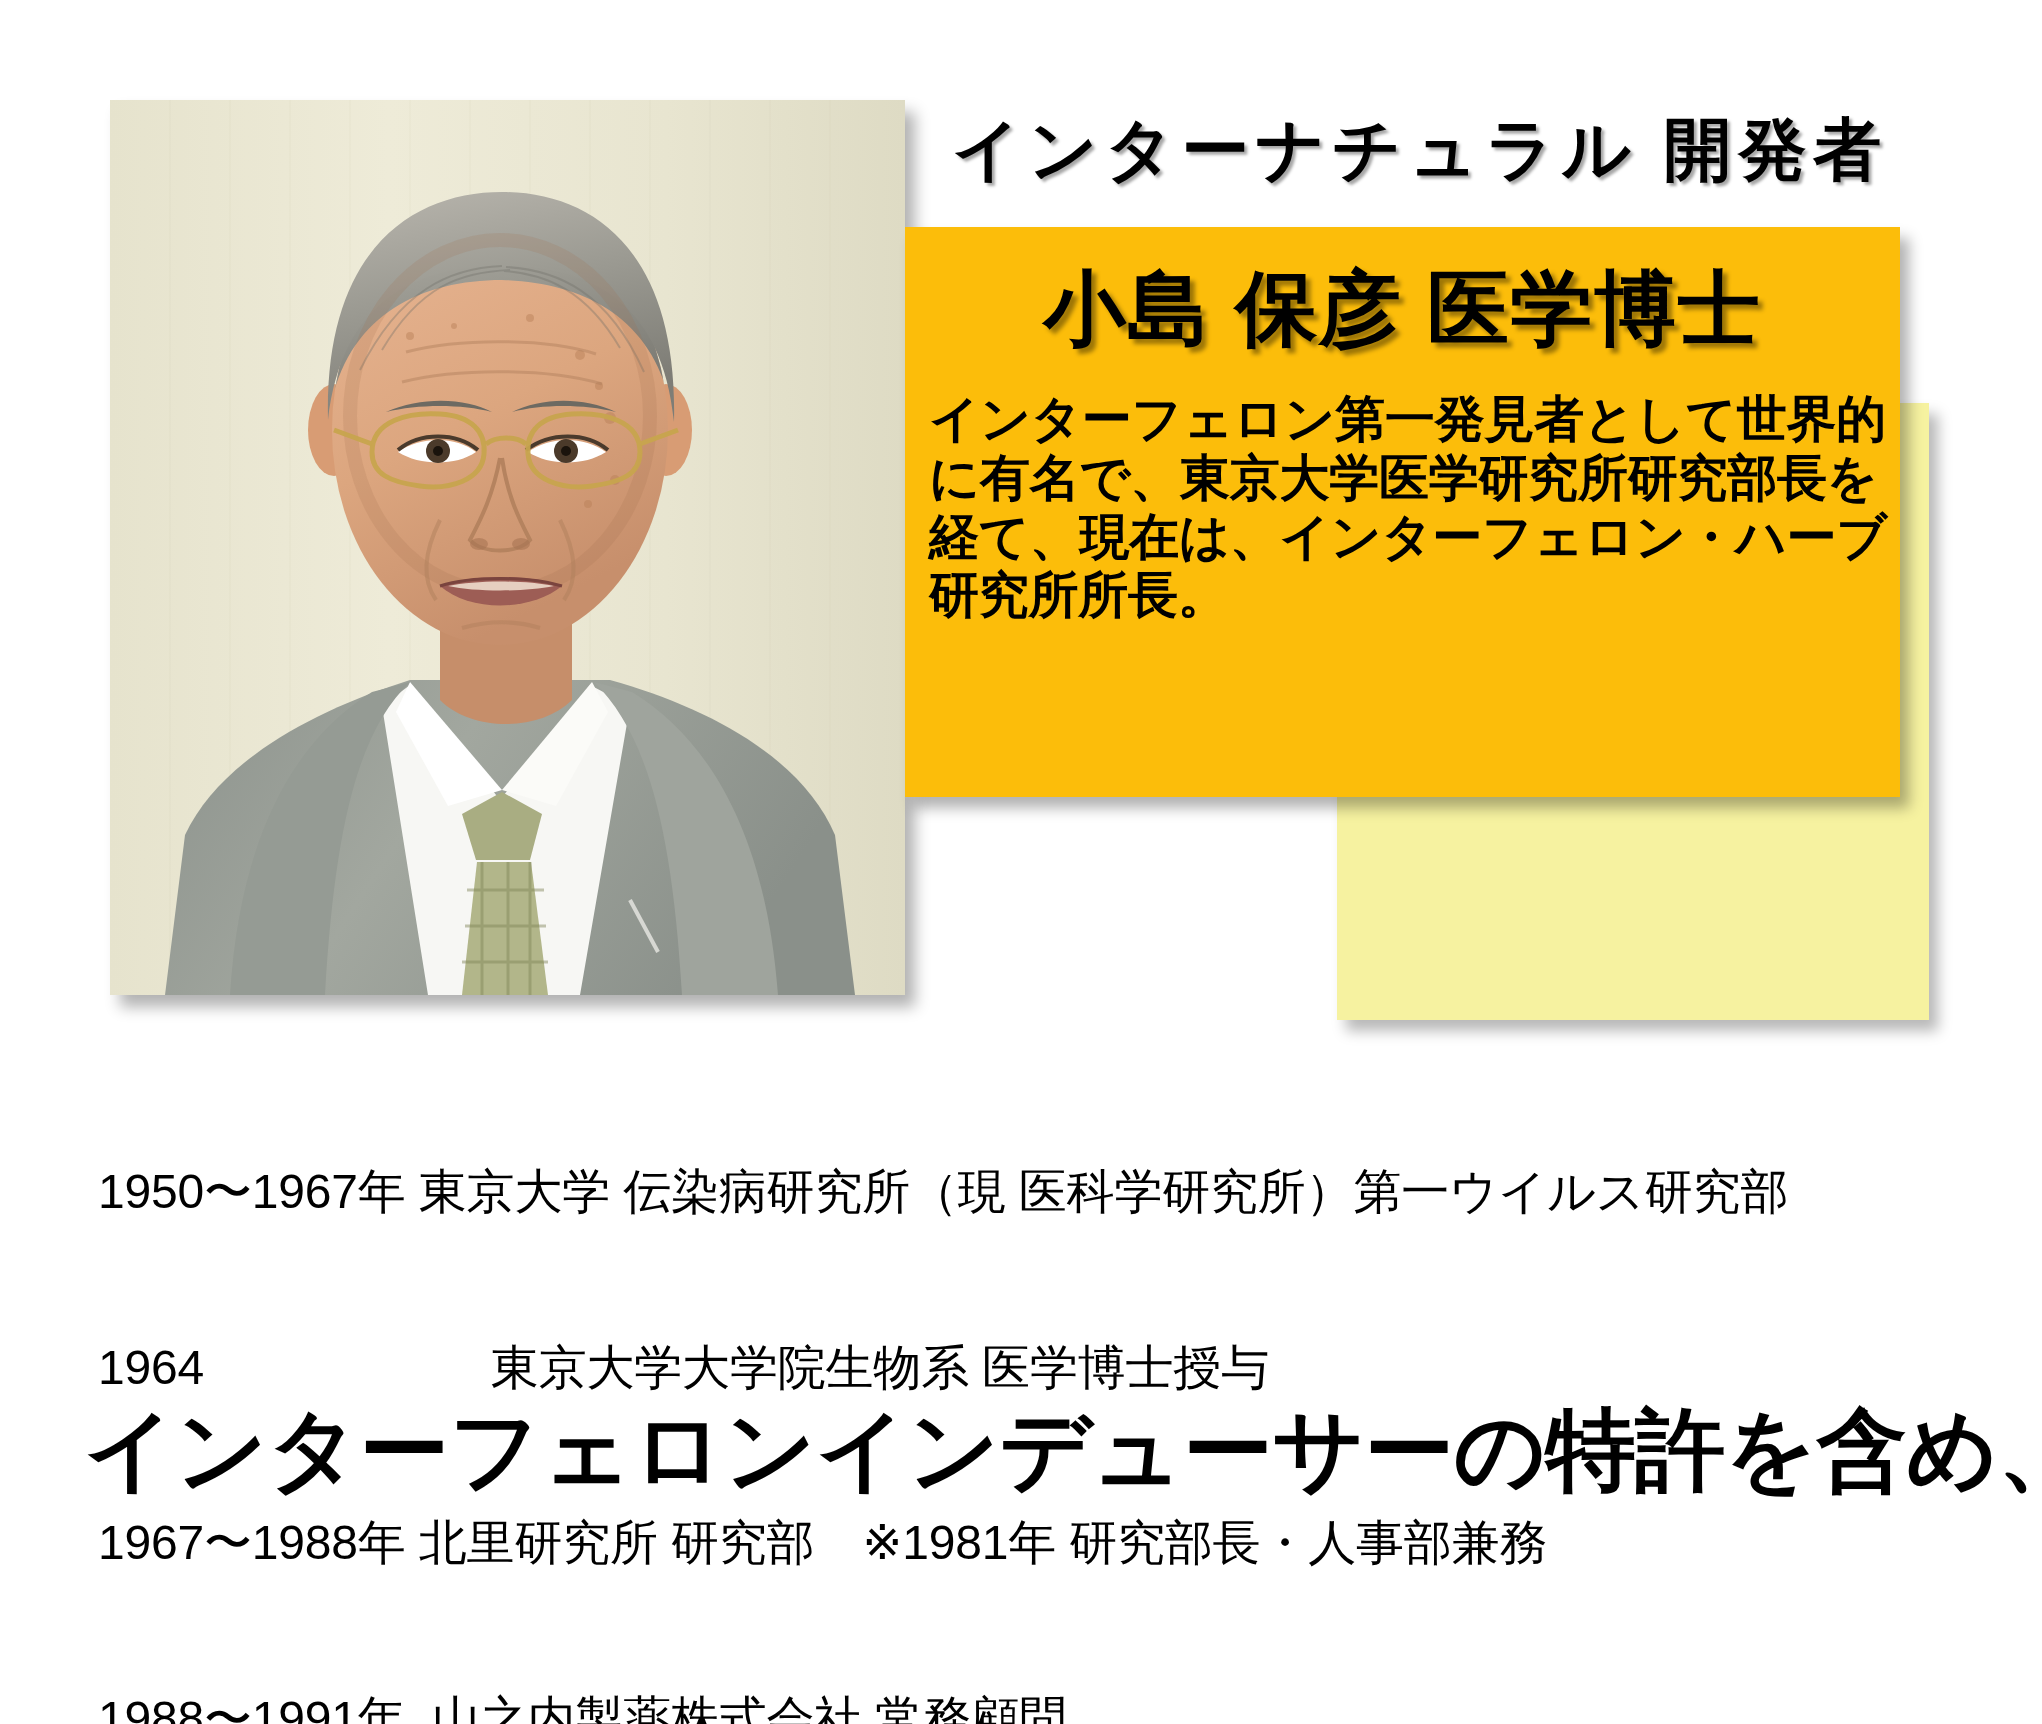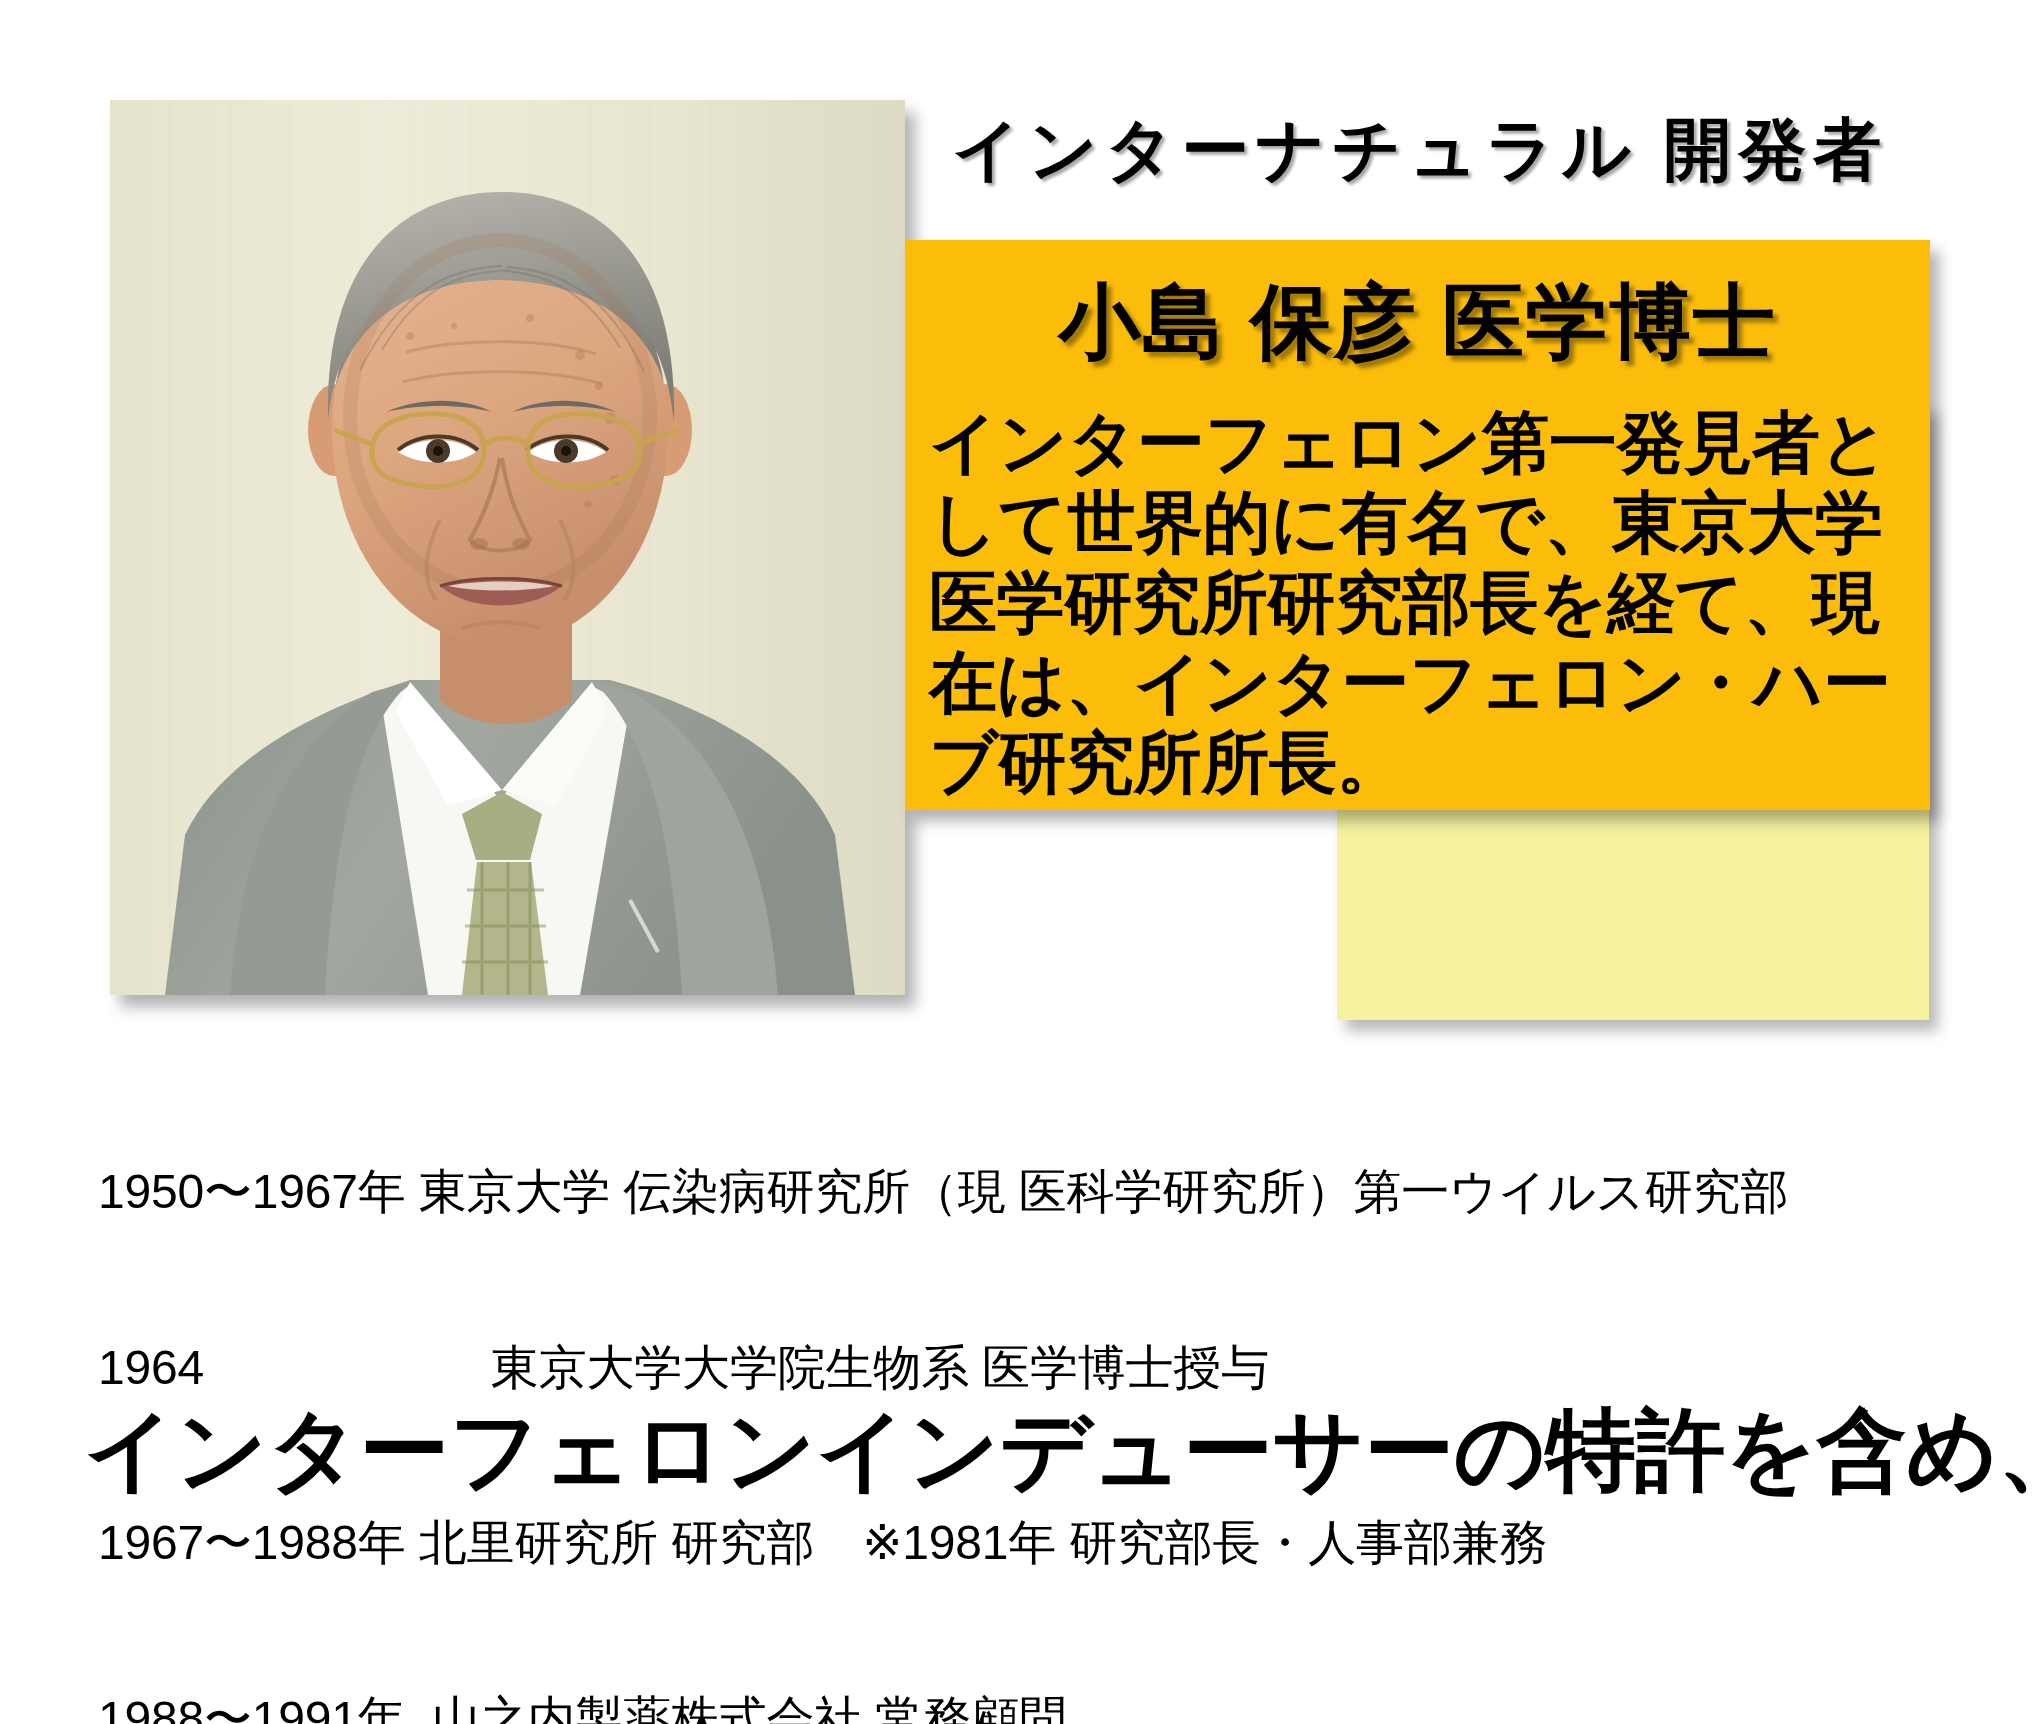--- a/index.html
+++ b/index.html
@@ -59,45 +59,44 @@
     width: 592px;
     height: 617px;
     background: #f6f2a0;
     box-shadow: 9px 11px 13px rgba(0,0,0,0.28);
   }
 
   
   .orange-card {
     position: absolute;
     left: 905px;
-    top: 240px;
+    top: 227px;
     width: 995px;
     height: 570px;
     background: #fcbd0a;
     box-shadow: 9px 11px 13px rgba(0,0,0,0.30);
-    padding-left: 30px;
   }
   .doctor-name {
     position: absolute;
     left: 0;
     top: 28px;
     width: 100%;
     text-align: center;
     font-size: 82px;
     font-weight: 700;
     letter-spacing: 0.02em;
     white-space: nowrap;
     text-shadow: 5px 5px 4px rgba(0,0,0,0.38);
   }
   .doctor-bio {
     position: absolute;
     left: 24px;
     top: 163px;
     width: 968px;
-    font-size: 68px;
+    font-size: 50px;
     font-weight: 600;
     line-height: 1.175;
     letter-spacing: -0.005em;
   }
 
   
   .cv-block {
     position: absolute;
     left: 98px;
     top: 1046px;

